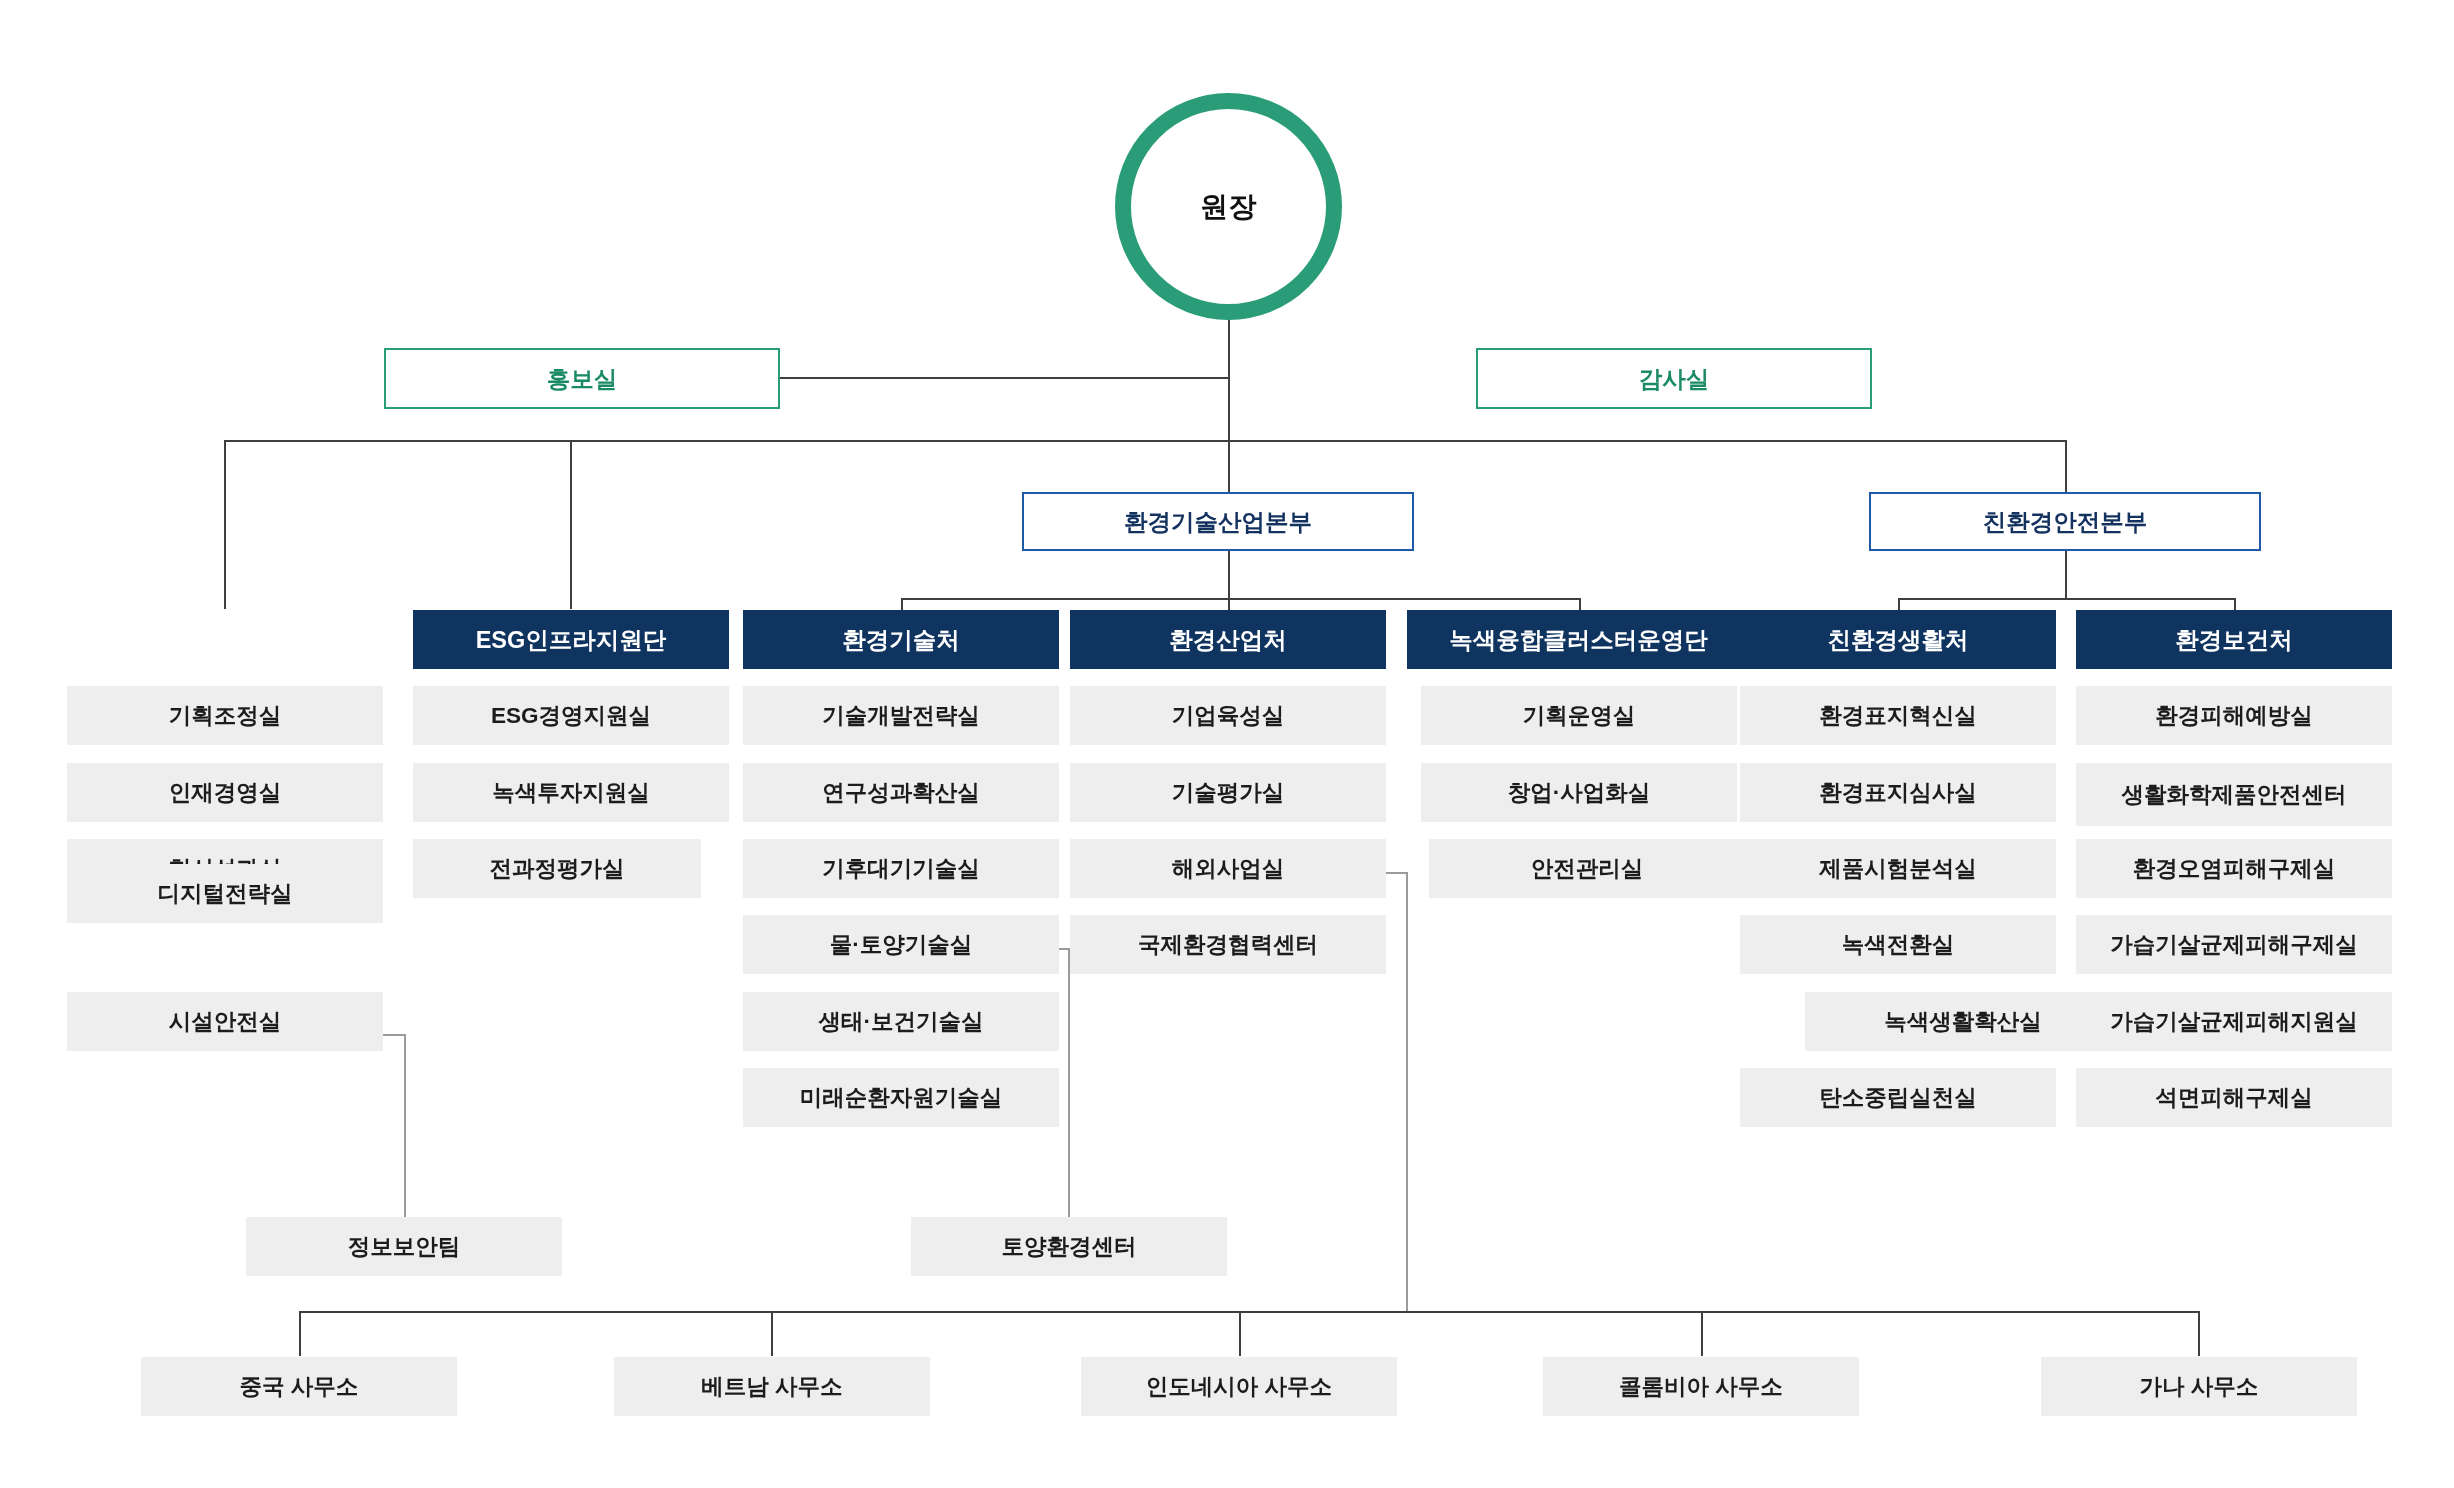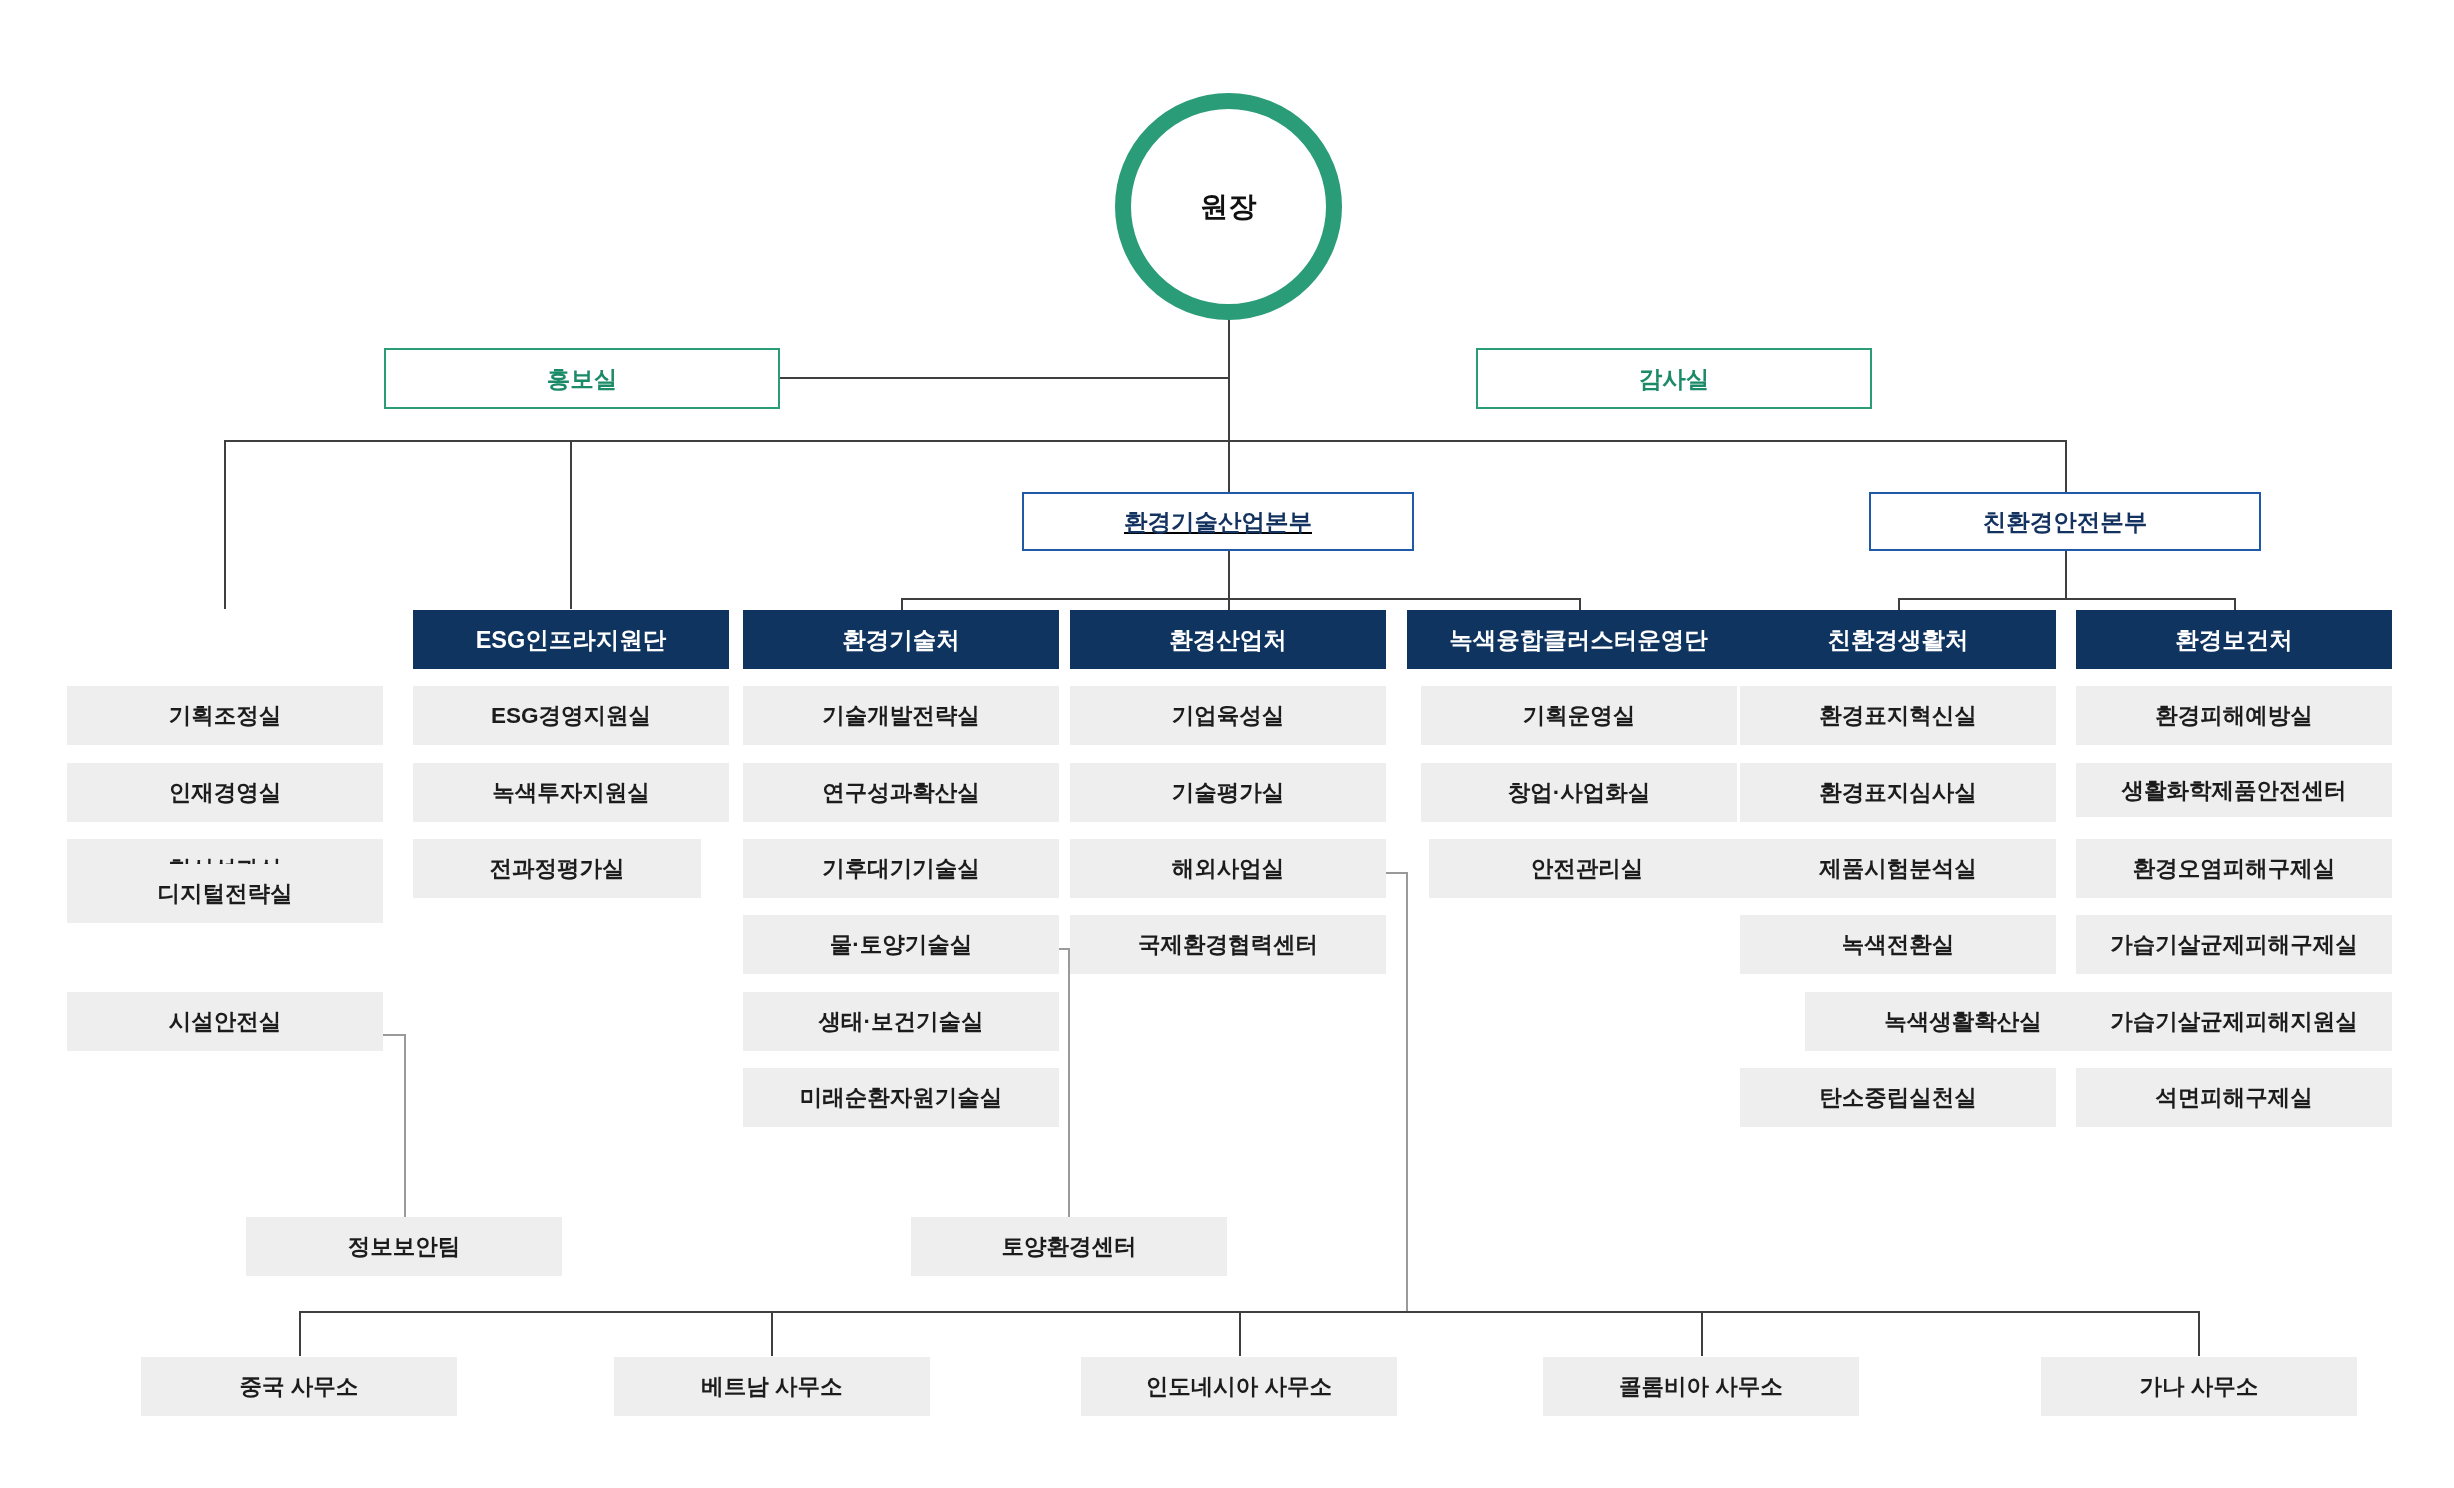--- a/index.html
+++ b/index.html
@@ -145,21 +145,21 @@
     <span>원장</span>
   </div>
 
   <div class="staff-box" style="left:384px; top:348px; width:396px; height:61px;">
     <span>홍보실</span>
   </div>
   <div class="staff-box" style="left:1476px; top:348px; width:396px; height:61px;">
     <span>감사실</span>
   </div>
 
-  <div class="div-box" style="left:1022px; top:492px; width:392px; height:59px;text-decoration:underline;">
+  <div class="div-box" style="left:1022px; top:492px; width:392px; height:59px;">
     <span>환경기술산업본부</span>
   </div>
   <div class="div-box" style="left:1869px; top:492px; width:392px; height:59px;">
     <span>친환경안전본부</span>
   </div>
 
   <div class="unit" style="left:67px; top:686px; width:316px; height:59px;">
     <span>기획조정실</span>
     </div>
   <div class="unit" style="left:67px; top:763px; width:316px; height:59px;">
@@ -260,21 +260,21 @@
   <div class="unit" style="left:1740px; top:1068px; width:316px; height:59px;">
     <span>탄소중립실천실</span>
     </div>
 
   <div class="dept-head" style="left:2076px; top:610px; width:316px; height:59px;">
     <span>환경보건처</span>
   </div>
   <div class="unit" style="left:2076px; top:686px; width:316px; height:59px;">
     <span>환경피해예방실</span>
     </div>
-  <div class="unit" style="left:2076px; top:763px; width:316px; height:54px;">
+  <div class="unit" style="left:2076px; top:763px; width:316px; height:63px;">
     <span>생활화학제품안전센터</span>
     </div>
   <div class="unit" style="left:2076px; top:839px; width:316px; height:59px;">
     <span>환경오염피해구제실</span>
     </div>
   <div class="unit" style="left:2076px; top:915px; width:316px; height:59px;">
     <span>가습기살균제피해구제실</span>
     </div>
   <div class="unit" style="left:2076px; top:992px; width:316px; height:59px;">
     <span>가습기살균제피해지원실</span>

